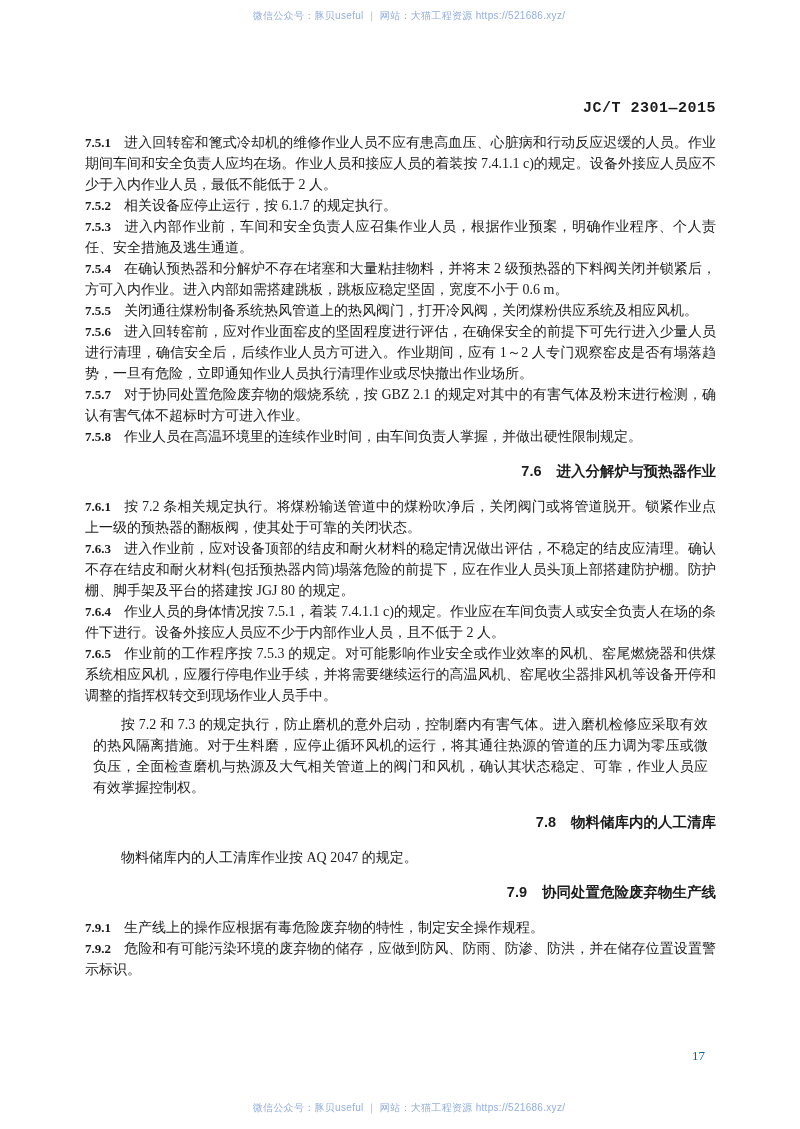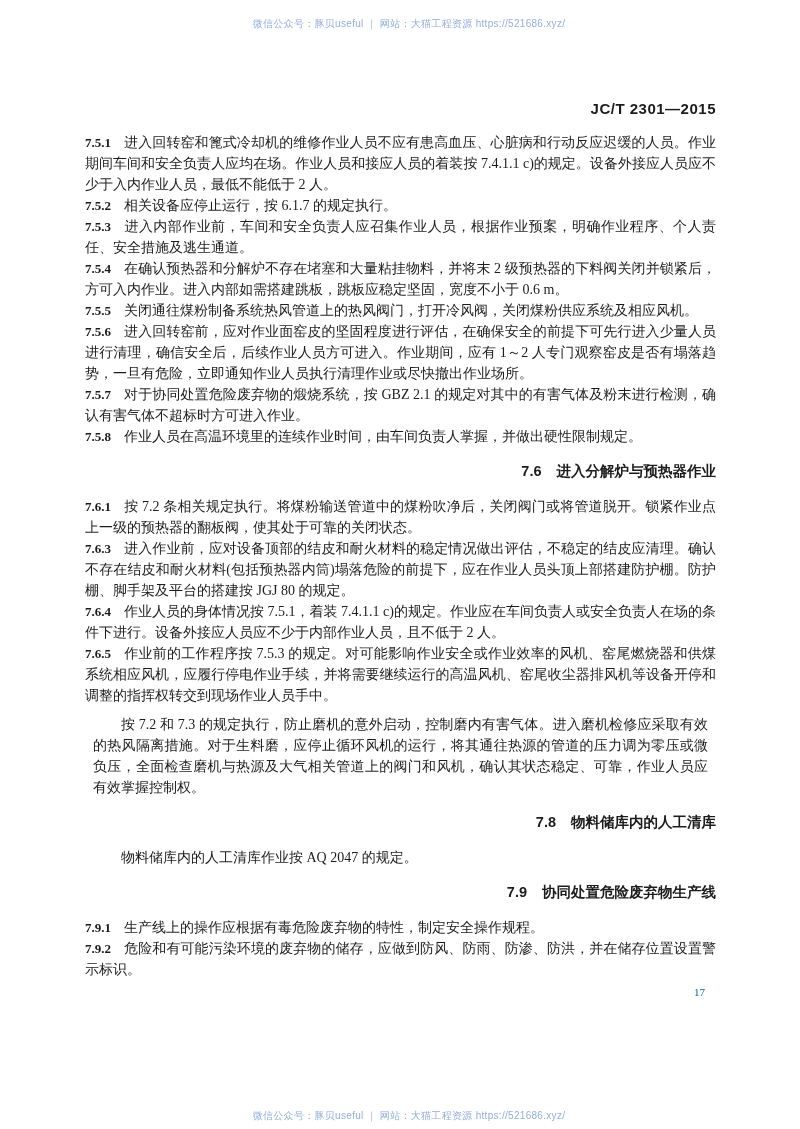--- a/index.html
+++ b/index.html
@@ -12,31 +12,30 @@
     color:#1c1c1c;
     overflow:hidden;
   }
   .watermark {
     position:absolute; left:18px; right:0;
     text-align:center;
     font-family:"Liberation Sans","DejaVu Sans",sans-serif;
     font-size:10px;
     color:#93afdd;
     letter-spacing:0.3px;
-    margin-top:8px;
   }
   .watermark.top { top:9px; }
   .watermark.bottom { top:1101px; }
   .doc-code {
     position:absolute;
     top:100px; right:84px;
     font-size:15px;
     font-weight:bold;
     letter-spacing:0.5px;
-    font-family:Liberation Sans, sans-serif;
+    font-family:Liberation Mono, monospace;
     text-align:right;
   }
   .body-block {
     position:absolute;
     left:85px; top:132px;
     width:631px;
     font-size:14px;
     line-height:21px;
     text-align:justify;
   }
@@ -55,22 +54,22 @@
     margin:14px 0 14px 0;
     text-align:right;
   }
   h3.sec .num { padding-right:15px; }
   p.plain {
     margin:8px;
     text-indent:2em;
   }
   .page-number {
     position:absolute;
-    top:986px; right:95px;
-    font-size:11px;
+    top:1048px; right:95px;
+    font-size:13px;
     color:#0369a1;
   }
 </style>
 </head>
 <body>
 
 <div class="page">
 
   <div class="watermark top">微信公众号：豚贝useful ｜ 网站：大猫工程资源 https://521686.xyz/</div>
 

